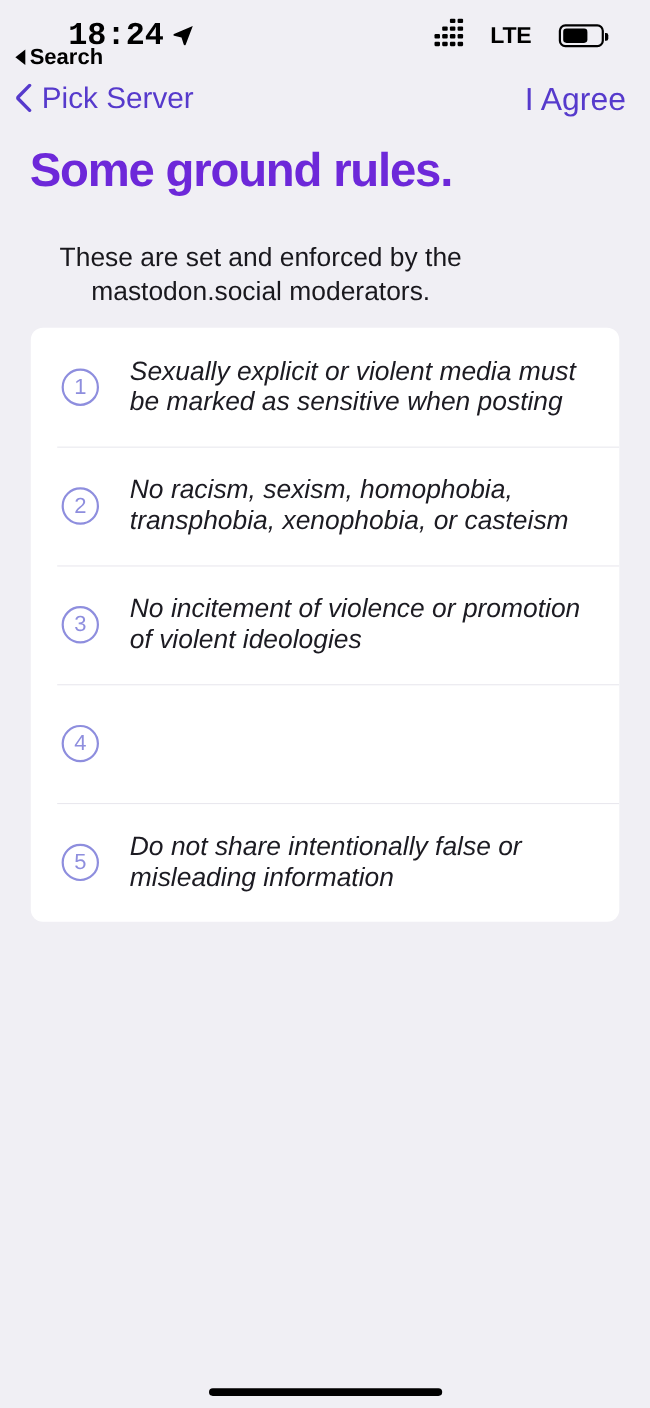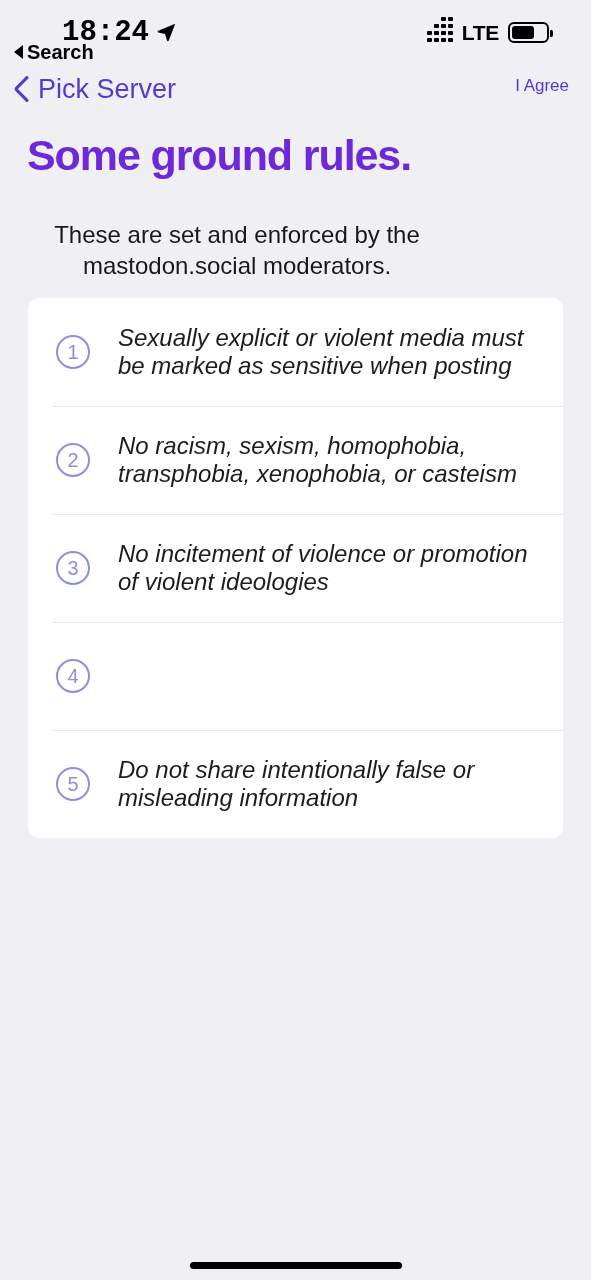--- a/index.html
+++ b/index.html
@@ -66,21 +66,21 @@
     color: #000;
     line-height: 1;
   }
 
   .status-right {
     position: absolute;
     right: 42px;
     top: 22px;
     display: flex;
     align-items: center;
-    gap: 9px;
+    gap: 25px;
   }
   .signal-dots {
     display: flex;
     align-items: flex-end;
     gap: 2.5px;
     height: 19px;
   }
   .signal-col {
     display: flex;
     flex-direction: column-reverse;
@@ -148,21 +148,21 @@
   }
   .nav-back-label {
     font-size: 27px;
     color: #563acc;
     line-height: 1;
   }
   .nav-action {
     position: absolute;
     right: 22px;
     top: 3px;
-    font-size: 17px;
+    font-size: 29px;
     color: #563acc;
     line-height: 1;
     cursor: pointer;
   }
 
   
   .page-title {
     position: absolute;
     left: 27px;
     top: 132px;

